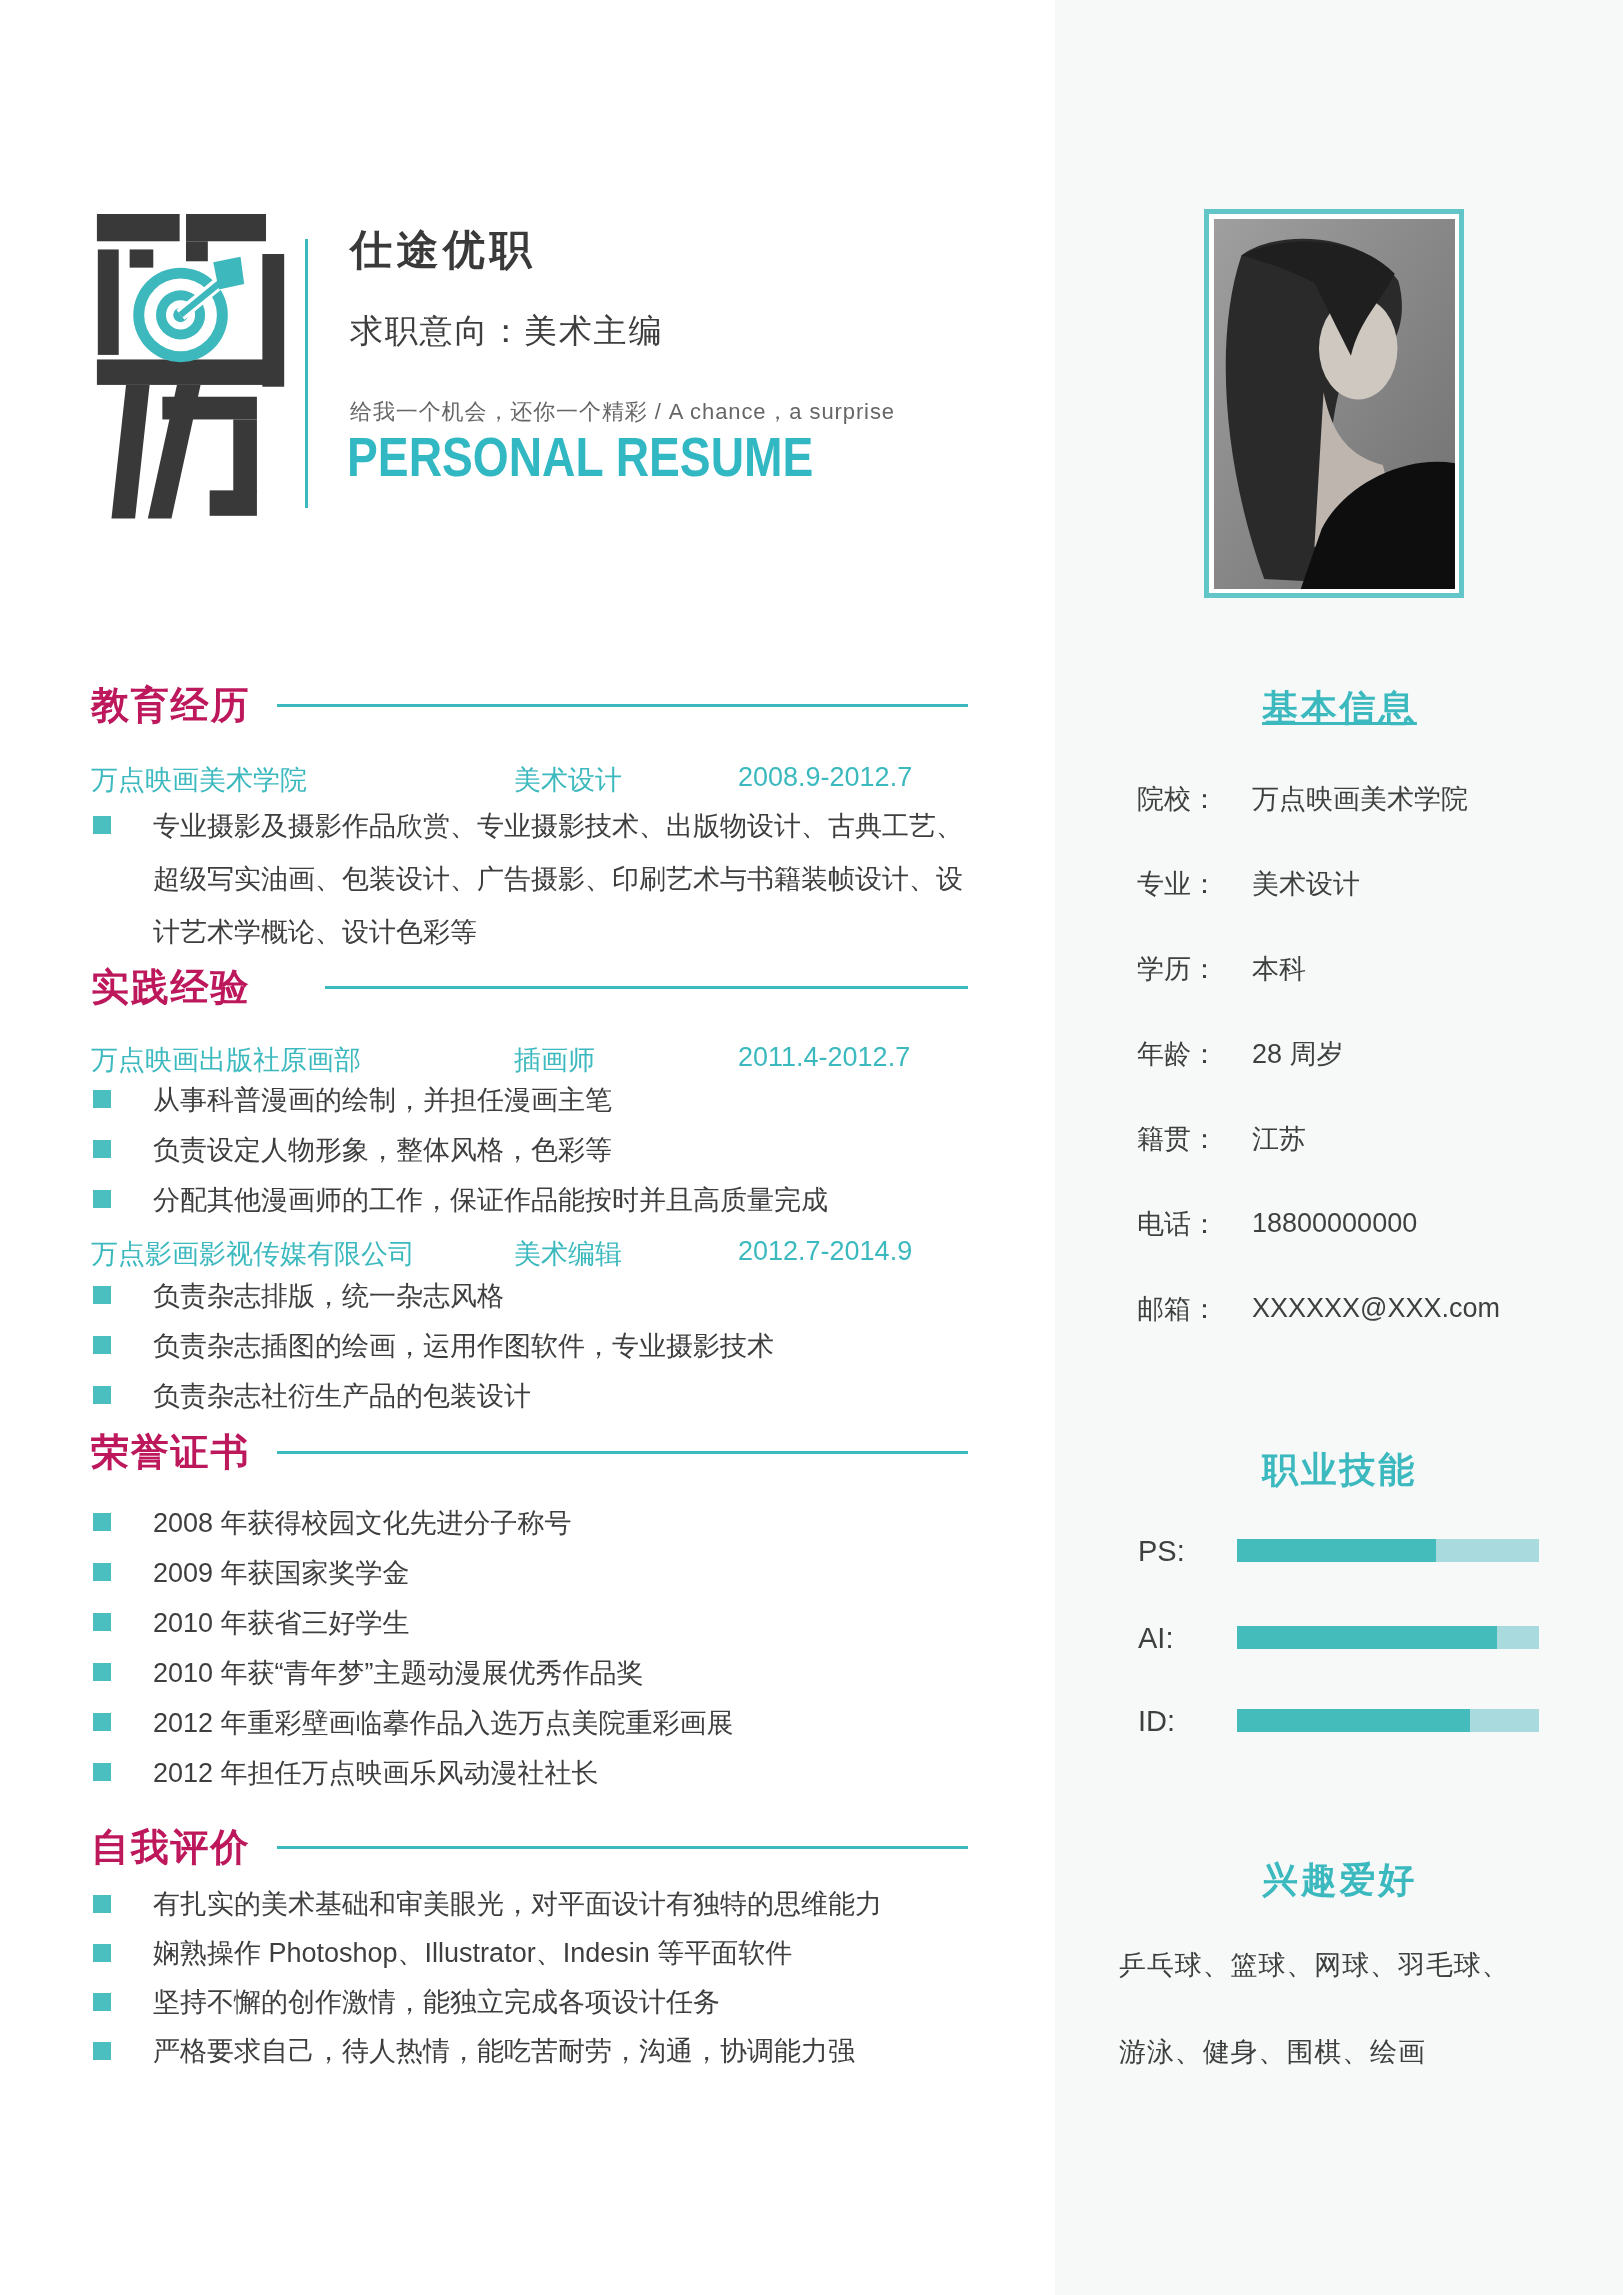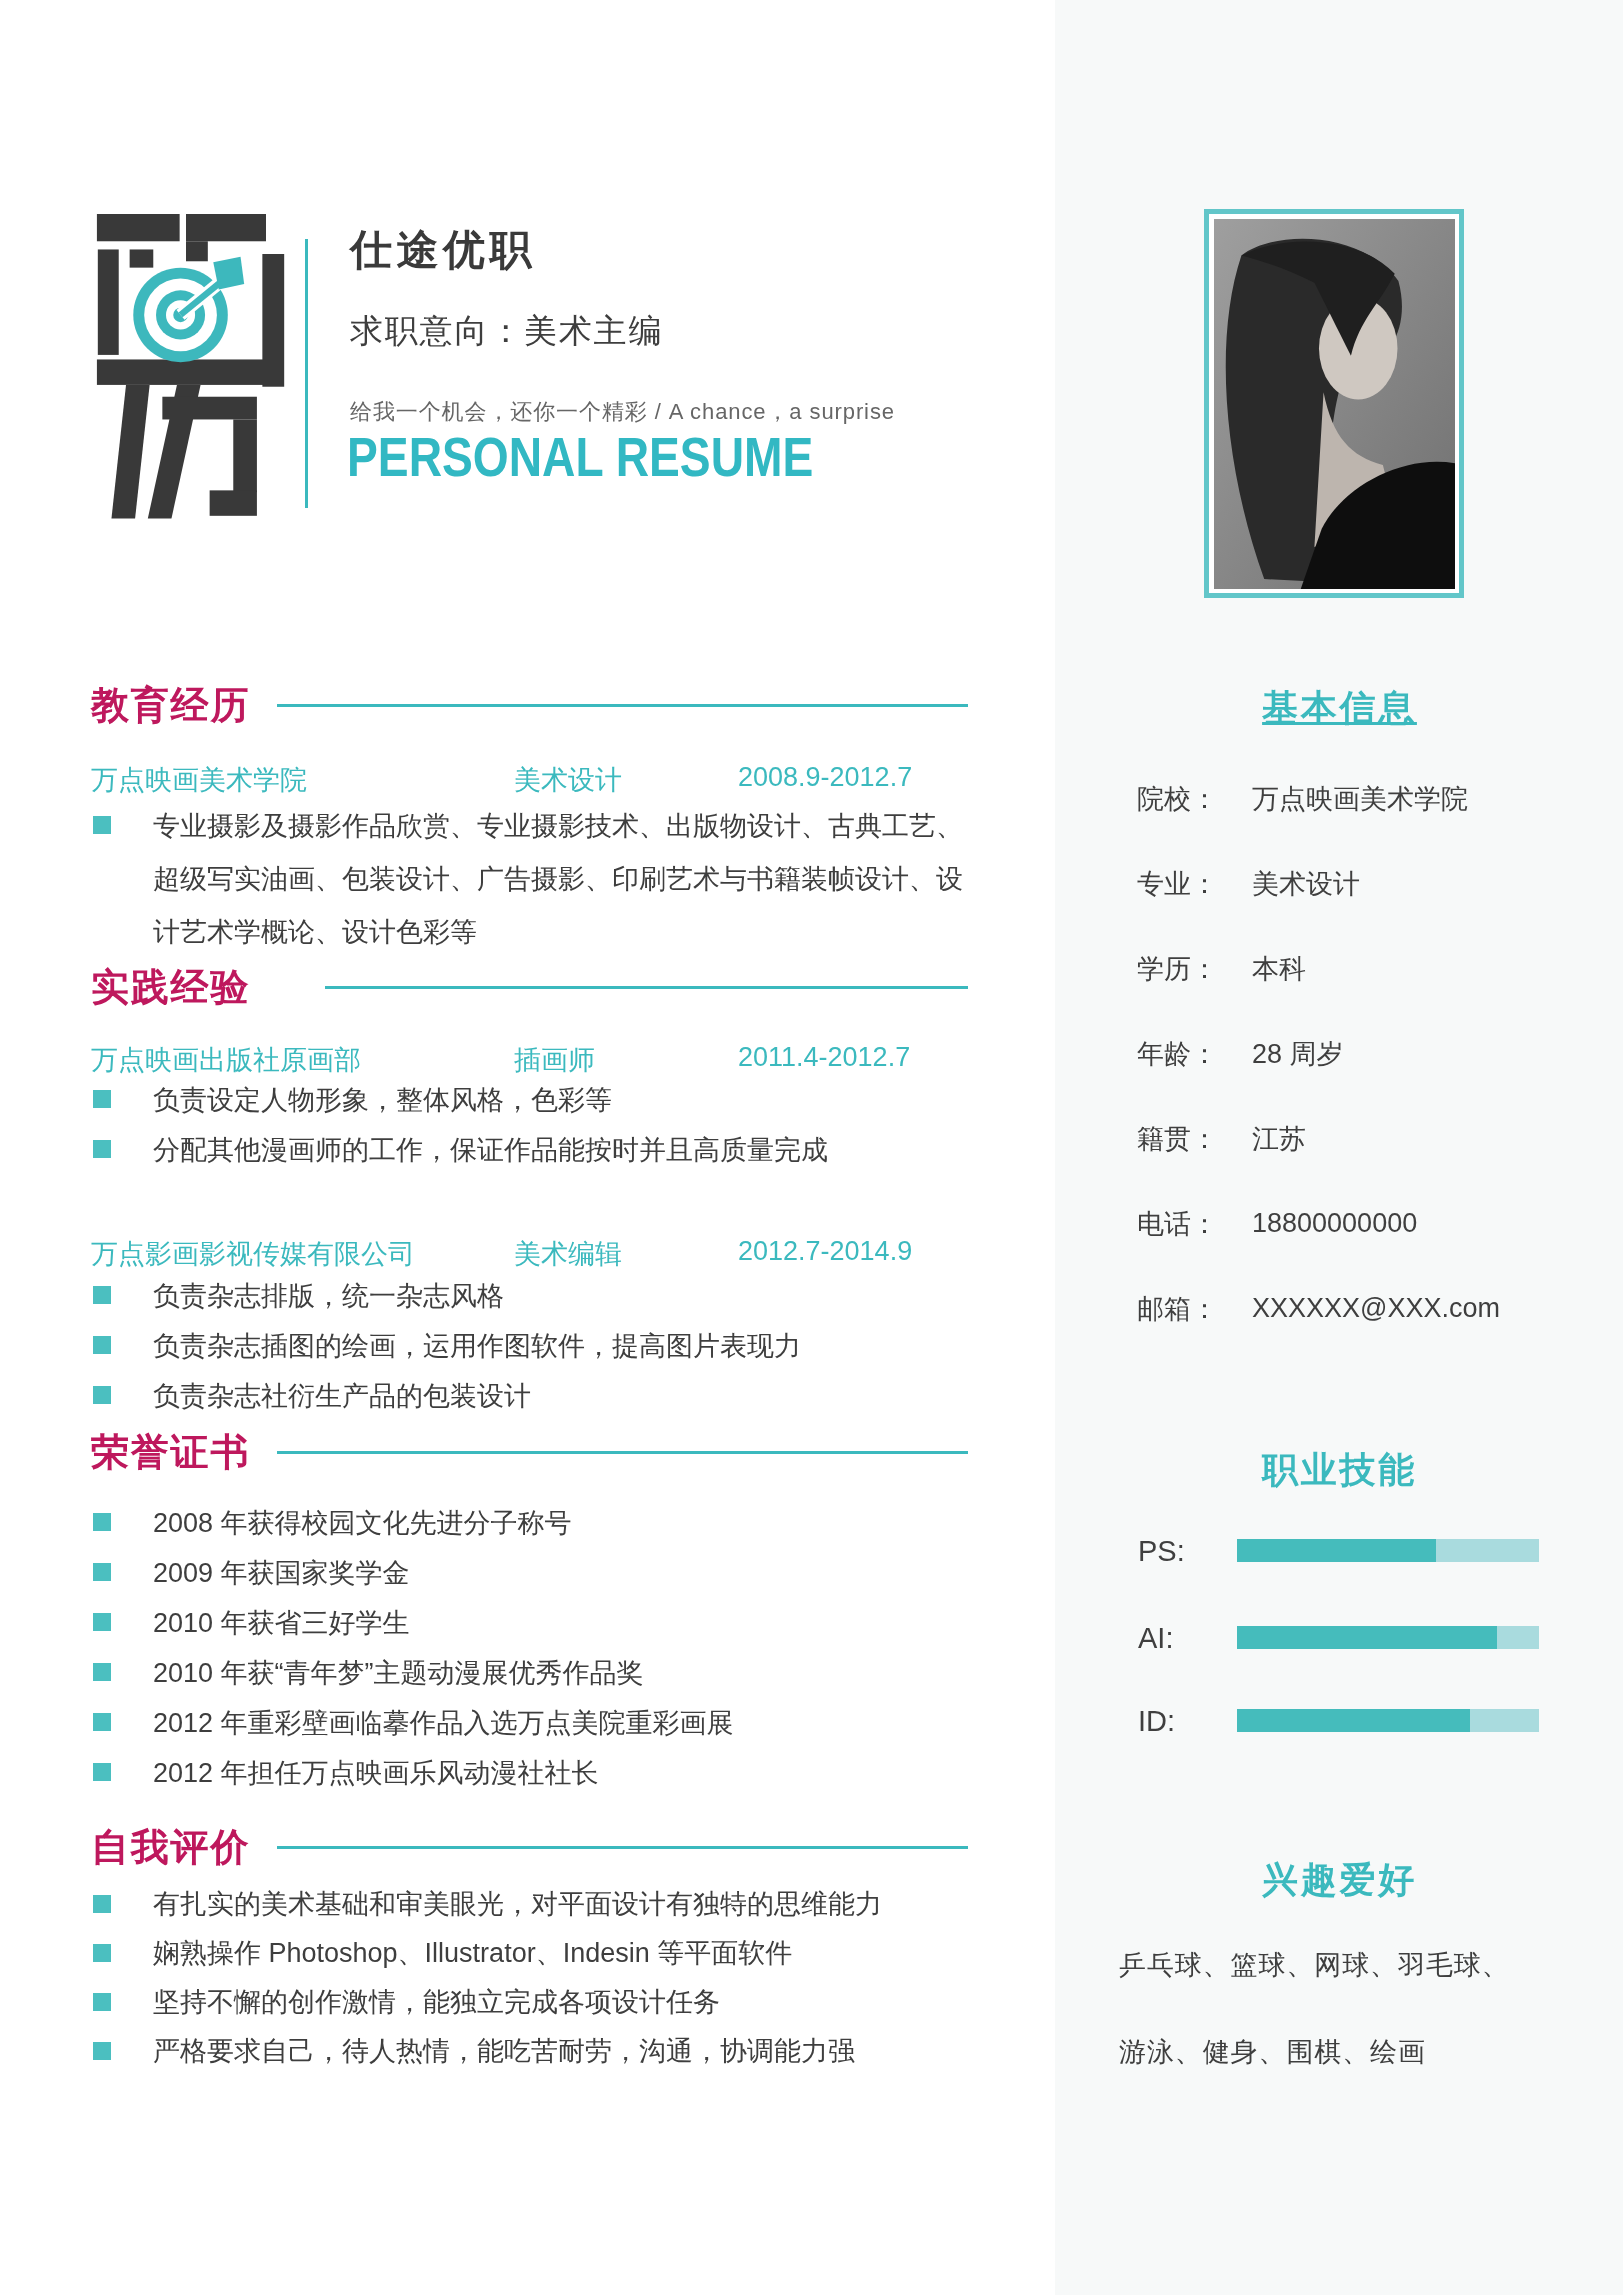--- a/index.html
+++ b/index.html
@@ -99,31 +99,32 @@
   <div class="sec-head" style="top:962px;gap:48px;">
     <h2>实践经验</h2>
     <div class="rule"></div>
   </div>
   <div class="job-row" style="top:1042px;">
     <span class="c1">万点映画出版社原画部</span>
     <span class="c2">插画师</span>
     <span class="c3">2011.4-2012.7</span>
   </div>
   <ul class="blist" style="top:1075px;">
+    <li><span class="sq"></span><span>从事科普漫画的绘制，并担任漫画主笔</span></li>
     <li><span class="sq"></span><span>负责设定人物形象，整体风格，色彩等</span></li>
     <li><span class="sq"></span><span>分配其他漫画师的工作，保证作品能按时并且高质量完成</span></li>
   </ul>
   <div class="job-row" style="top:1236px;">
     <span class="c1">万点影画影视传媒有限公司</span>
     <span class="c2">美术编辑</span>
     <span class="c3">2012.7-2014.9</span>
   </div>
   <ul class="blist" style="top:1271px;">
     <li><span class="sq"></span><span>负责杂志排版，统一杂志风格</span></li>
-    <li><span class="sq"></span><span>负责杂志插图的绘画，运用作图软件，提高图片表现力</span></li>
+    <li><span class="sq"></span><span>负责杂志插图的绘画，运用作图软件，专业摄影技术</span></li>
     <li><span class="sq"></span><span>负责杂志社衍生产品的包装设计</span></li>
   </ul>
 
   <div class="sec-head" style="top:1427px;">
     <h2>荣誉证书</h2>
     <div class="rule"></div>
   </div>
   <ul class="blist" style="top:1498px;">
     <li><span class="sq"></span><span>2008 年获得校园文化先进分子称号</span></li>
     <li><span class="sq"></span><span>2009 年获国家奖学金</span></li>

